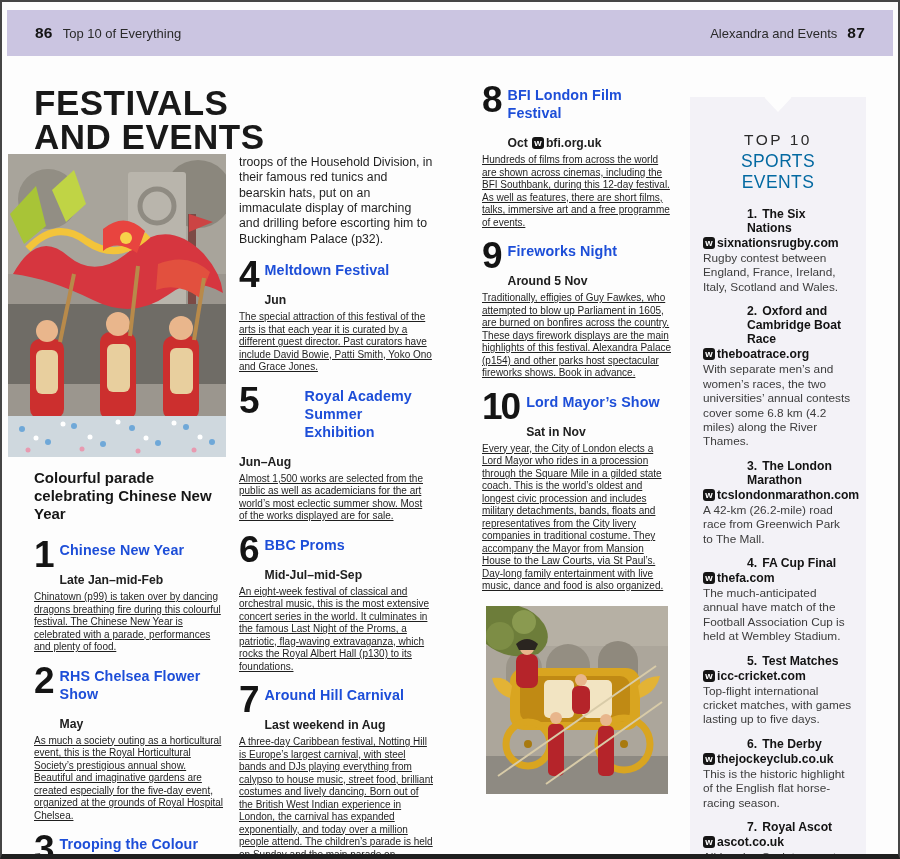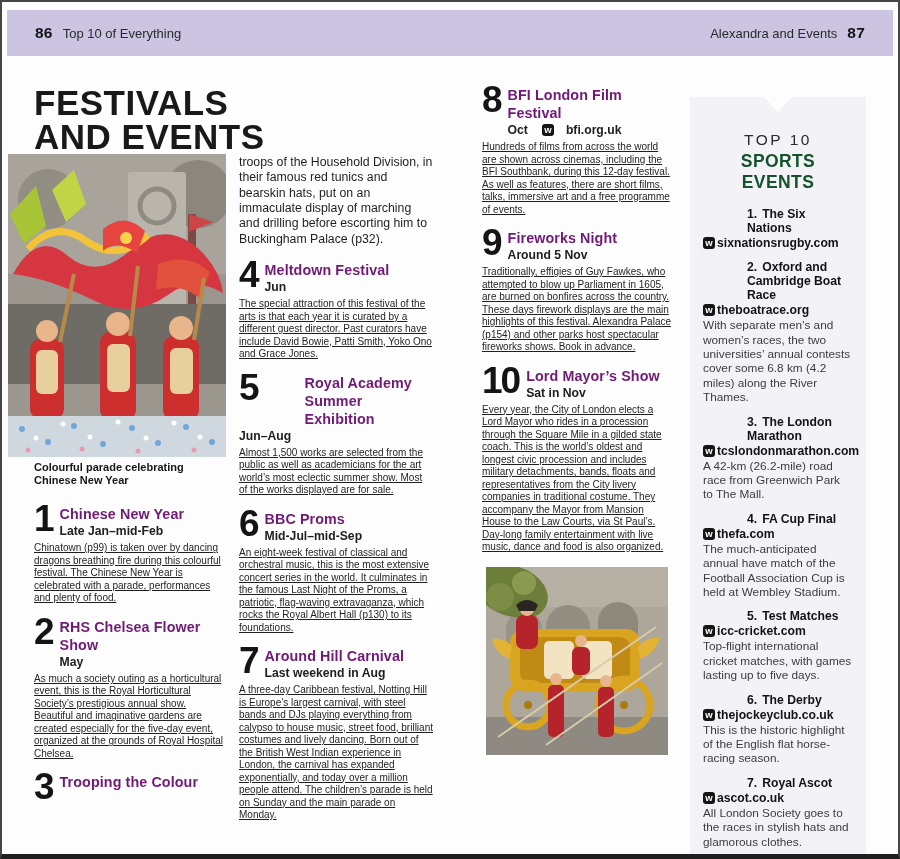--- a/index.html
+++ b/index.html
@@ -24,48 +24,48 @@
   }
   
   .col { position:absolute; }
   #col1 { left:6px;  top:152px; width:218px; }
   #col2 { left:237px; top:153px; width:194px; }
   #col3 { left:480px; top:84px;  width:190px; }
   .col1-inner { padding-left:26px; }
   
   .photo { display:block; width:100%; }
   .caption {
-    font-weight:700; font-size:11px; line-height:1.2; color:#161616; margin-top:4px;
+    font-weight:700; font-size:15px; line-height:1.2; color:#161616; margin-top:12px;
   }
   
   .event { margin-bottom:13px; }
   .event-head { display:flex; align-items:flex-start; }
   .event-num {
     font-size:37px; font-weight:800; line-height:.78; letter-spacing:-2px;
     margin-right:7px; color:#141414; flex:none;
   }
-  .event-title { font-weight:700; font-size:14.3px; line-height:1.08; color:#701a75; letter-spacing:.1px; }
-  .event-sub   { font-size:12.2px; font-weight:600; color:#202020; margin-top:1px; display:flex; align-items:center; flex-wrap:wrap; gap:10px;}
+  .event-title { font-weight:700; font-size:14.3px; line-height:1.08; color:#1d4ed8; letter-spacing:.1px; }
+  .event-sub   { font-size:12.2px; font-weight:600; color:#202020; margin-top:14px; display:flex; align-items:center; flex-wrap:wrap; gap:0;}
   .event-body  { font-size:10px; line-height:1.25; margin-top:4px; color:#1f1f1f;text-decoration:underline; }
   .lead-body   { font-size:12.3px; line-height:1.25; color:#1f1f1f; margin-bottom:14px; }
   .wicon {
     display:inline-block; width:12px; height:12px; background:#151515; color:#fff;
     border-radius:3px; font-size:9.5px; font-weight:800; text-align:center; line-height:12px;
     margin:0 2px 0 4px; flex:none;
   }
   .url { font-weight:700; }
   
   #sidebar {
     position:absolute; left:688px; top:95px; width:176px; min-height:720px;
     background:#f3f2f7; box-shadow:0 1px 5px rgba(110,110,135,.35);
     clip-path:polygon(0 0, 42% 0, 50% 15px, 58% 0, 100% 0, 100% 100%, 0 100%);
     padding:34px 13px 16px 13px;
   }
   .sb-title1 { text-align:center; font-size:15.5px; letter-spacing:2.5px; color:#2b2b2b; }
-  .sb-title2 { text-align:center; font-size:17.5px; font-weight:700; letter-spacing:.4px; color:#14532d; margin-top:2px; margin-bottom:14px; }
+  .sb-title2 { text-align:center; font-size:17.5px; font-weight:400; letter-spacing:.4px; color:#0369a1; margin-top:2px; margin-bottom:14px; }
   .sb-item { margin-bottom:10px; }
   .sb-head { font-weight:700; font-size:12.2px; line-height:1.15; color:#131313;margin-left:44px; }
   .sb-num { margin-right:5px; }
   .sb-url { display:flex; align-items:center; font-weight:700; font-size:12.2px; color:#131313; margin-top:1px; }
   .sb-url .wicon { margin-left:0; }
   .sb-body { font-size:11.8px; line-height:1.22; color:#3c3c3c; margin-top:1px; }
 </style>
 </head>
 <body>
 
@@ -317,20 +317,21 @@
   <div id="sidebar">
     <div class="sb-title1">TOP 10</div>
     <div class="sb-title2">SPORTS EVENTS</div>
 
     <div class="sb-item">
       <div class="sb-head"><span class="sb-num">1.</span><span>The Six Nations</span></div>
       <div class="sb-url">
           <span class="wicon">w</span>
           <span>sixnationsrugby.com</span>
         </div>
+      <div class="sb-body">Rugby contest between England, France, Ireland, Italy, Scotland and Wales.</div>
     </div>
 
     <div class="sb-item">
       <div class="sb-head"><span class="sb-num">2.</span><span>Oxford and Cambridge Boat Race</span></div>
       <div class="sb-url">
           <span class="wicon">w</span>
           <span>theboatrace.org</span>
         </div>
       <div class="sb-body">With separate men’s and women’s races, the two universities’ annual contests cover some 6.8 km (4.2 miles) along the River Thames.</div>
     </div>

